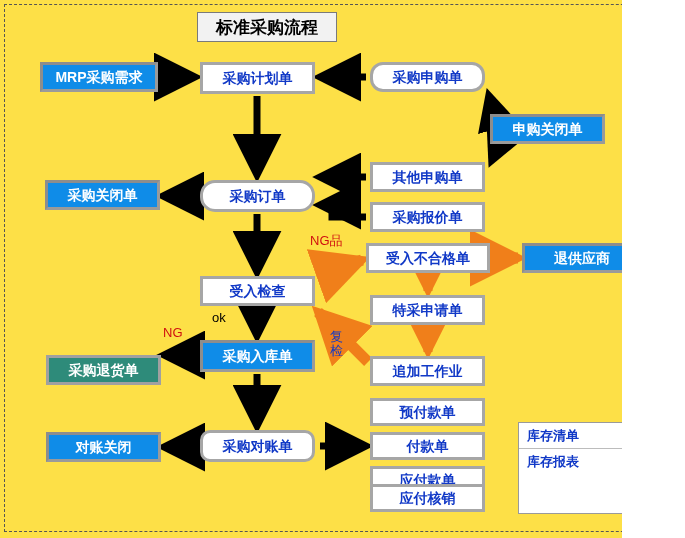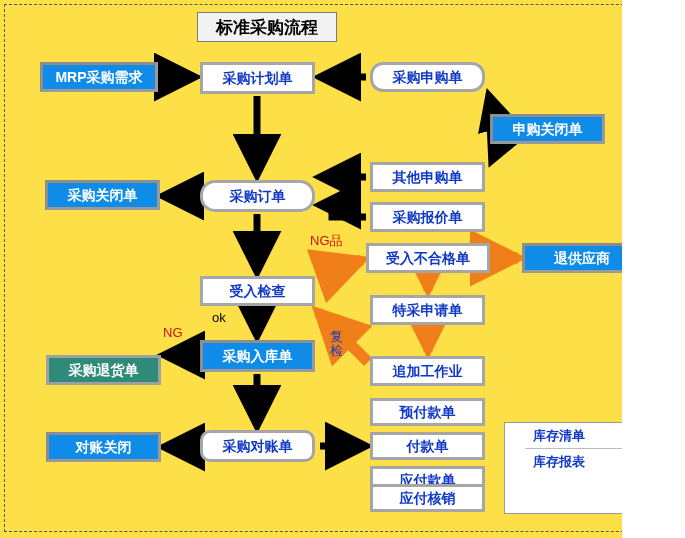--- a/index.html
+++ b/index.html
@@ -183,18 +183,18 @@
       <div class="node n-white" style="left: 370px; top: 466px; width: 115px; height: 28px;">应付款单</div>
       <div class="node n-white" style="left: 370px; top: 484px; width: 115px; height: 28px;">应付核销</div>
     </div>
   <div id="labels">
       <div class="lbl lbl-red" style="left: 310px; top: 232px;">NG品</div>
       <div class="lbl lbl-blk" style="left: 212px; top: 310px;">ok</div>
       <div class="lbl lbl-red" style="left: 163px; top: 325px;">NG</div>
       <div class="lbl lbl-blue" style="left: 330px; top: 330px; width: 14px; white-space: normal; line-height: 1.05;">复检</div>
     </div>
 
-  <div class="legend" style="left:504px; top:422px; width:148px; height:92px;padding-left:20px;">
+  <div class="legend" style="left:518px; top:422px; width:148px; height:92px;">
     <div class="legend-row">库存清单</div>
     <div class="legend-row">库存报表</div>
   </div>
 
 </div>
 
 </body></html>

